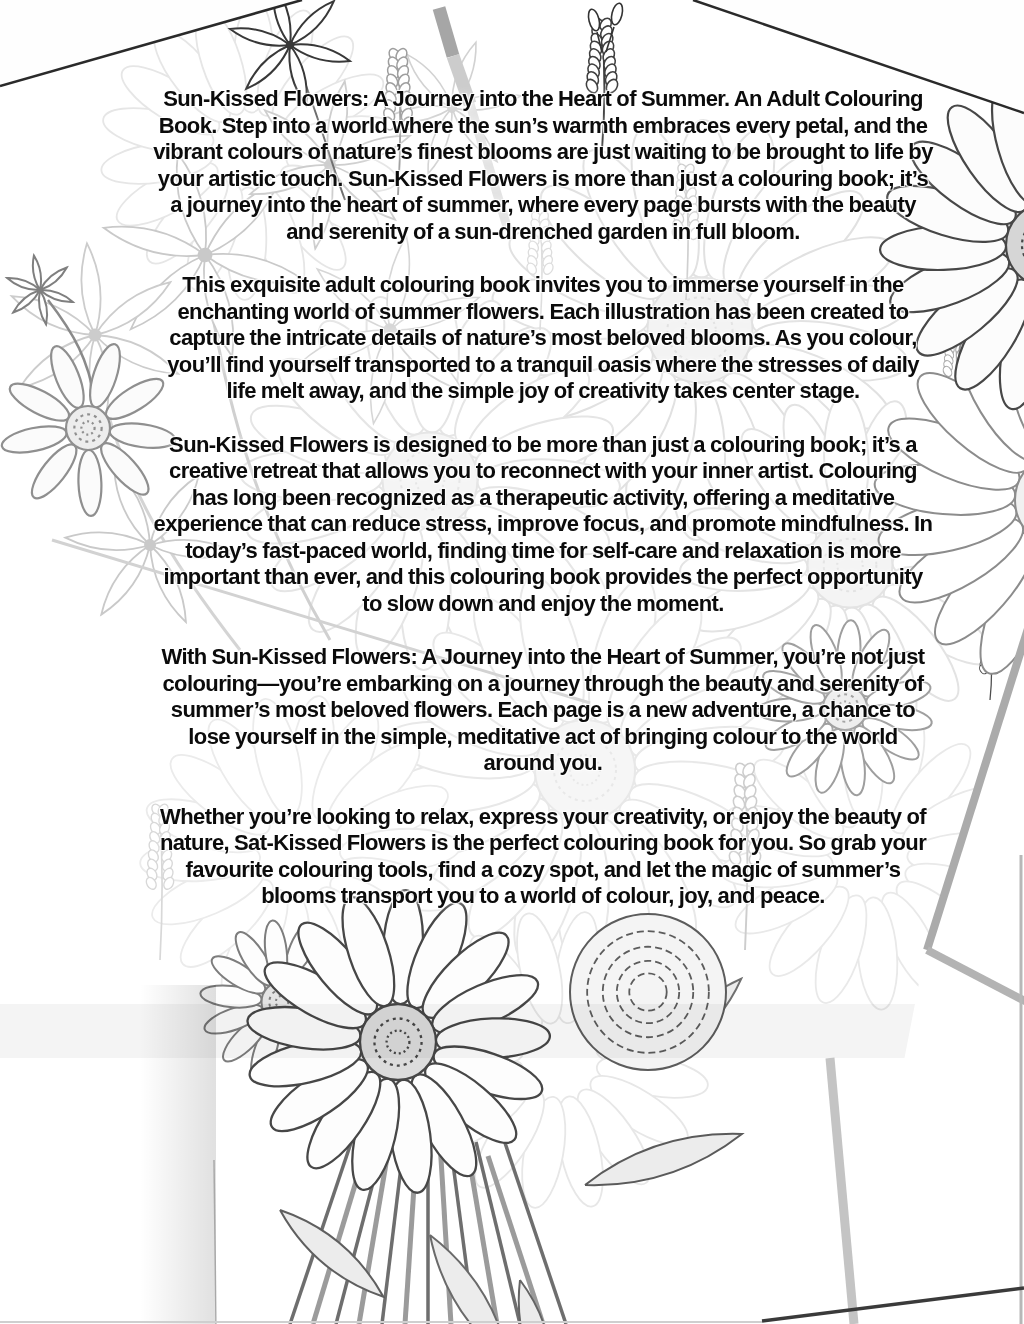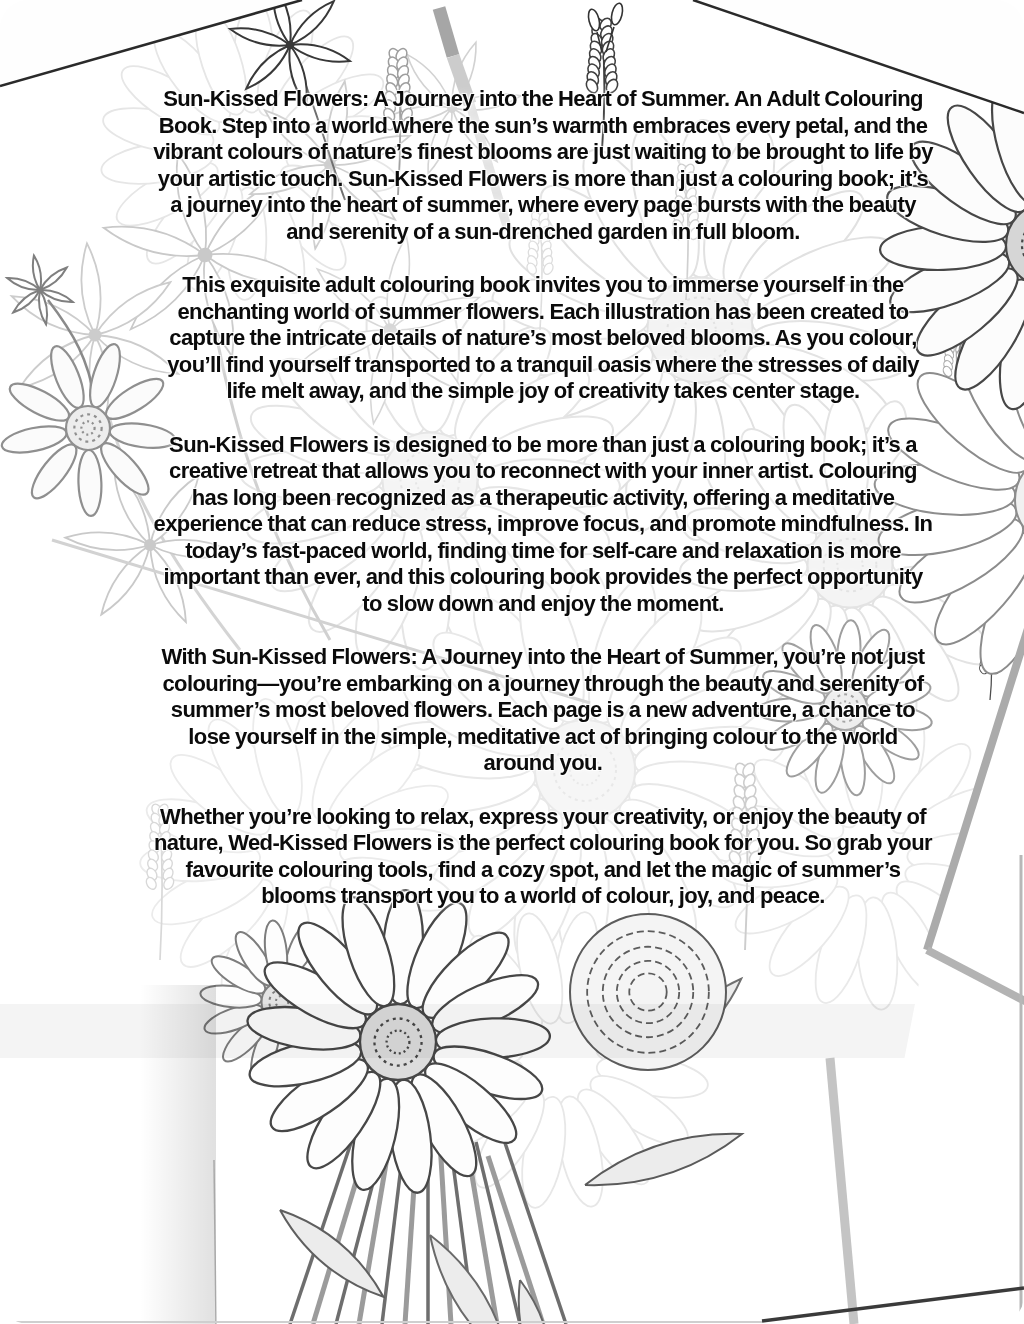--- a/index.html
+++ b/index.html
@@ -1,20 +1,19 @@
 <!DOCTYPE html>
 <html><head>
 <meta charset="utf-8">
 <title>Sun-Kissed Flowers — Back Cover</title>
 <style>
   html,body{margin:0;padding:0;background:#ffffff;}
   .stage{
     position:relative;width:1024px;height:1324px;overflow:hidden;background:#ffffff;
     font-family:"Liberation Sans","DejaVu Sans",sans-serif;
-    border-radius:28px;
   }
   #bg-art{position:absolute;left:0;top:0;width:1024px;height:1324px;display:block;}
   .copy{
     position:absolute;left:152px;top:86px;width:782px;
     text-align:center;color:#0b0b0b;
     font-weight:700;font-size:22px;line-height:26.5px;
     letter-spacing:-0.6px;word-spacing:-0.5px;
   }
   .copy p{
     margin:0 0 27px 0;
@@ -651,15 +650,15 @@
         <line x1="762" y1="1321" x2="1024" y2="1288" stroke="#3a3a3a" stroke-width="3.5"></line>
         <line x1="0" y1="1322" x2="762" y2="1322" stroke="#cfcfcf" stroke-width="2"></line>
       </g>
     </svg>
 
   <main class="copy">
     <p>Sun-Kissed Flowers: A Journey into the Heart of Summer. An Adult Colouring Book. Step into a world where the sun’s warmth embraces every petal, and the vibrant colours of nature’s finest blooms are just waiting to be brought to life by your artistic touch. Sun-Kissed Flowers is more than just a colouring book; it’s a journey into the heart of summer, where every page bursts with the beauty and serenity of a sun-drenched garden in full bloom.</p>
     <p>This exquisite adult colouring book invites you to immerse yourself in the enchanting world of summer flowers. Each illustration has been created to capture the intricate details of nature’s most beloved blooms. As you colour, you’ll find yourself transported to a tranquil oasis where the stresses of daily life melt away, and the simple joy of creativity takes center stage.</p>
     <p>Sun-Kissed Flowers is designed to be more than just a colouring book; it’s a creative retreat that allows you to reconnect with your inner artist. Colouring has long been recognized as a therapeutic activity, offering a meditative experience that can reduce stress, improve focus, and promote mindfulness. In today’s fast-paced world, finding time for self-care and relaxation is more important than ever, and this colouring book provides the perfect opportunity to slow down and enjoy the moment.</p>
     <p>With Sun-Kissed Flowers: A Journey into the Heart of Summer, you’re not just colouring—you’re embarking on a journey through the beauty and serenity of summer’s most beloved flowers. Each page is a new adventure, a chance to lose yourself in the simple, meditative act of bringing colour to the world around you.</p>
-    <p>Whether you’re looking to relax, express your creativity, or enjoy the beauty of nature, Wed-Kissed Flowers is the perfect colouring book for you. So grab your favourite colouring tools, find a cozy spot, and let the magic of summer’s blooms transport you to a world of colour, joy, and peace.</p>
+    <p>Whether you’re looking to relax, express your creativity, or enjoy the beauty of nature, Sat-Kissed Flowers is the perfect colouring book for you. So grab your favourite colouring tools, find a cozy spot, and let the magic of summer’s blooms transport you to a world of colour, joy, and peace.</p>
   </main>
 </div>
 
 </body></html>

